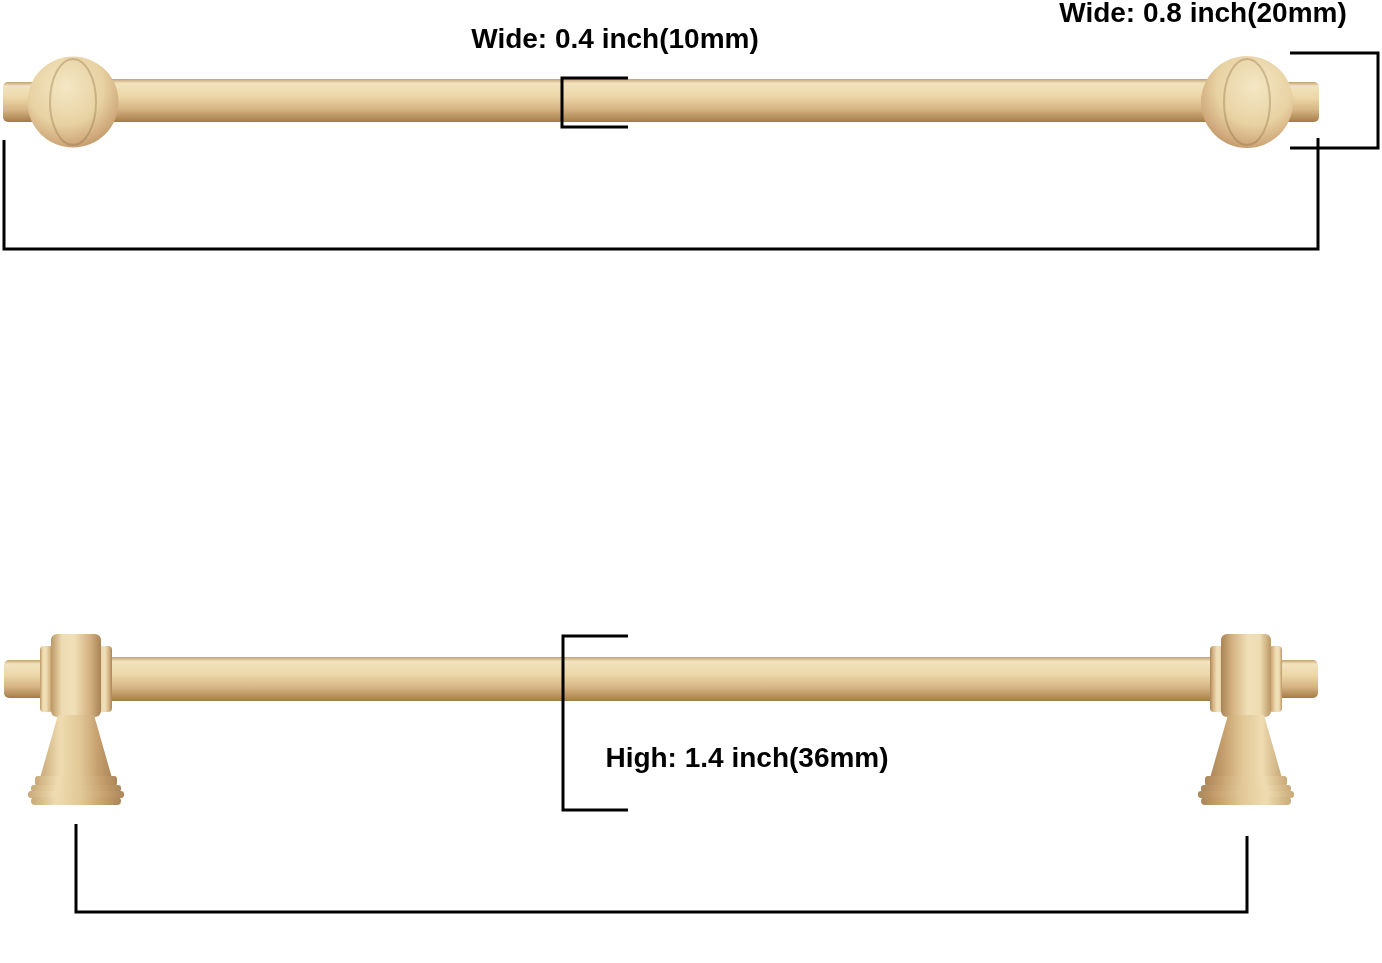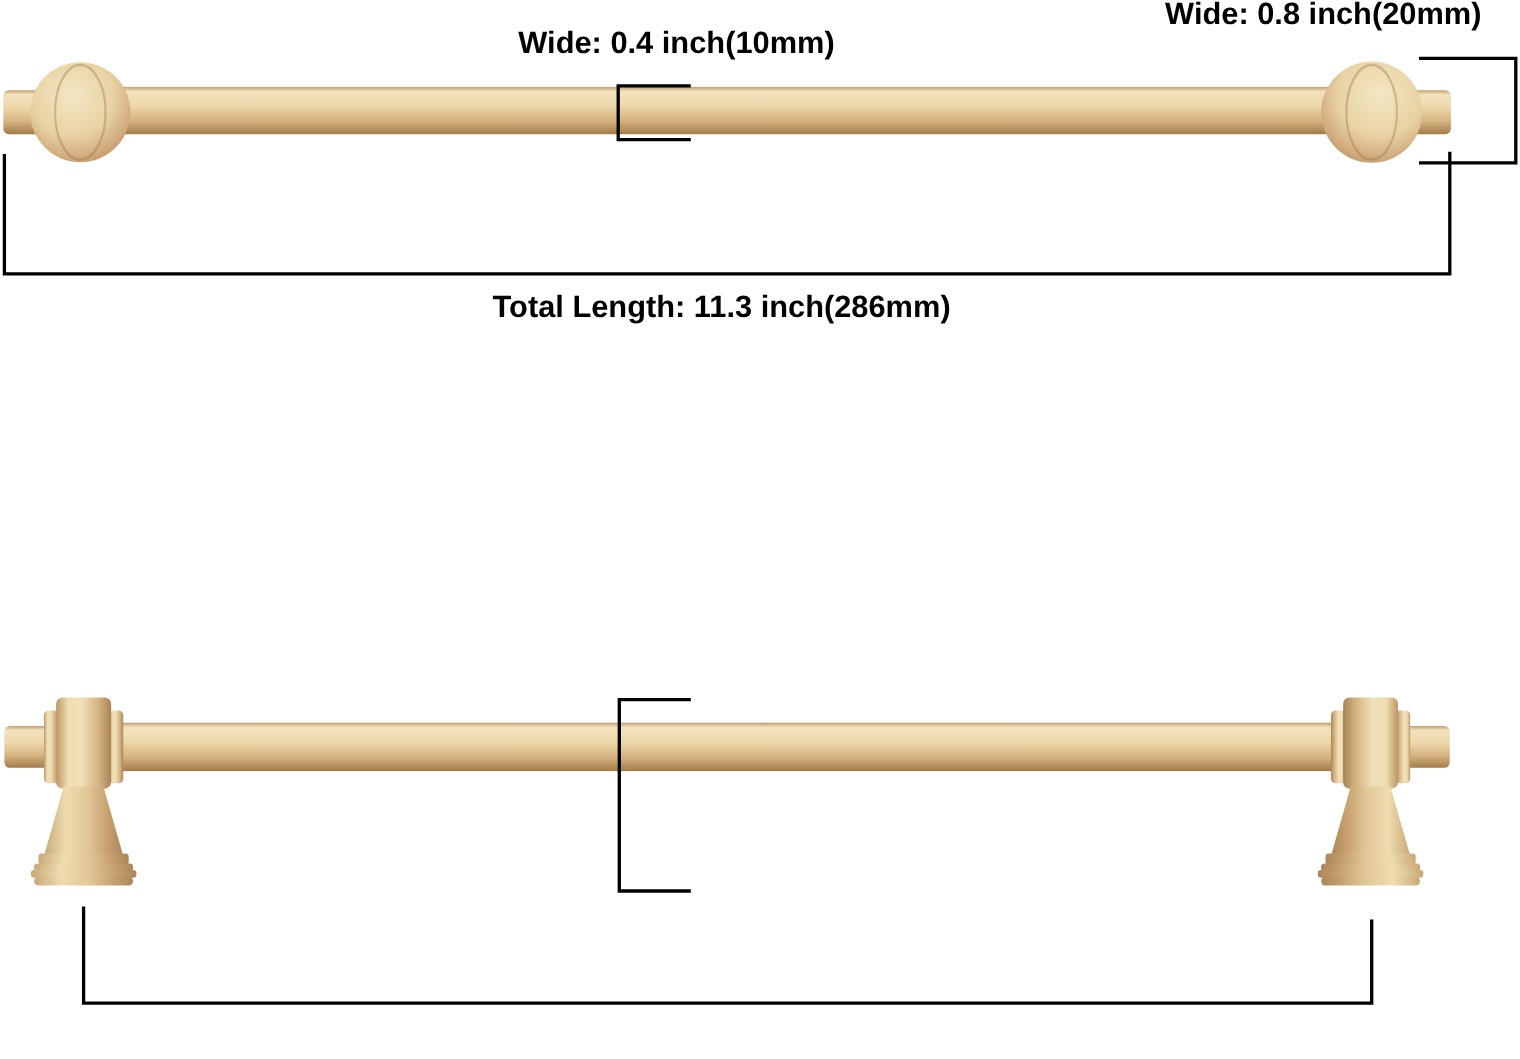--- a/index.html
+++ b/index.html
@@ -117,16 +117,16 @@
 
       <path d="M628,636 H563 V810 H628" fill="none" stroke="#000" stroke-width="3"></path>
       <path d="M76,824 V912 H1247 V836" fill="none" stroke="#000" stroke-width="3"></path>
     </g>
   </svg>
 
   <div class="dim-label" style="left:615px; top:23px;">Wide: 0.4 inch(10mm)</div>
 
   <div class="dim-label" style="left:1203px; top:-3px;">Wide: 0.8 inch(20mm)</div>
 
-  <div class="dim-label" style="left:656px; top:263px;">Total Length: 11.3 inch(286mm)</div>
 
+  <div class="dim-label" style="left:747px; top:742px;">High: 1.4 inch(36mm)</div>
 
 </div>
 
 </body></html>

